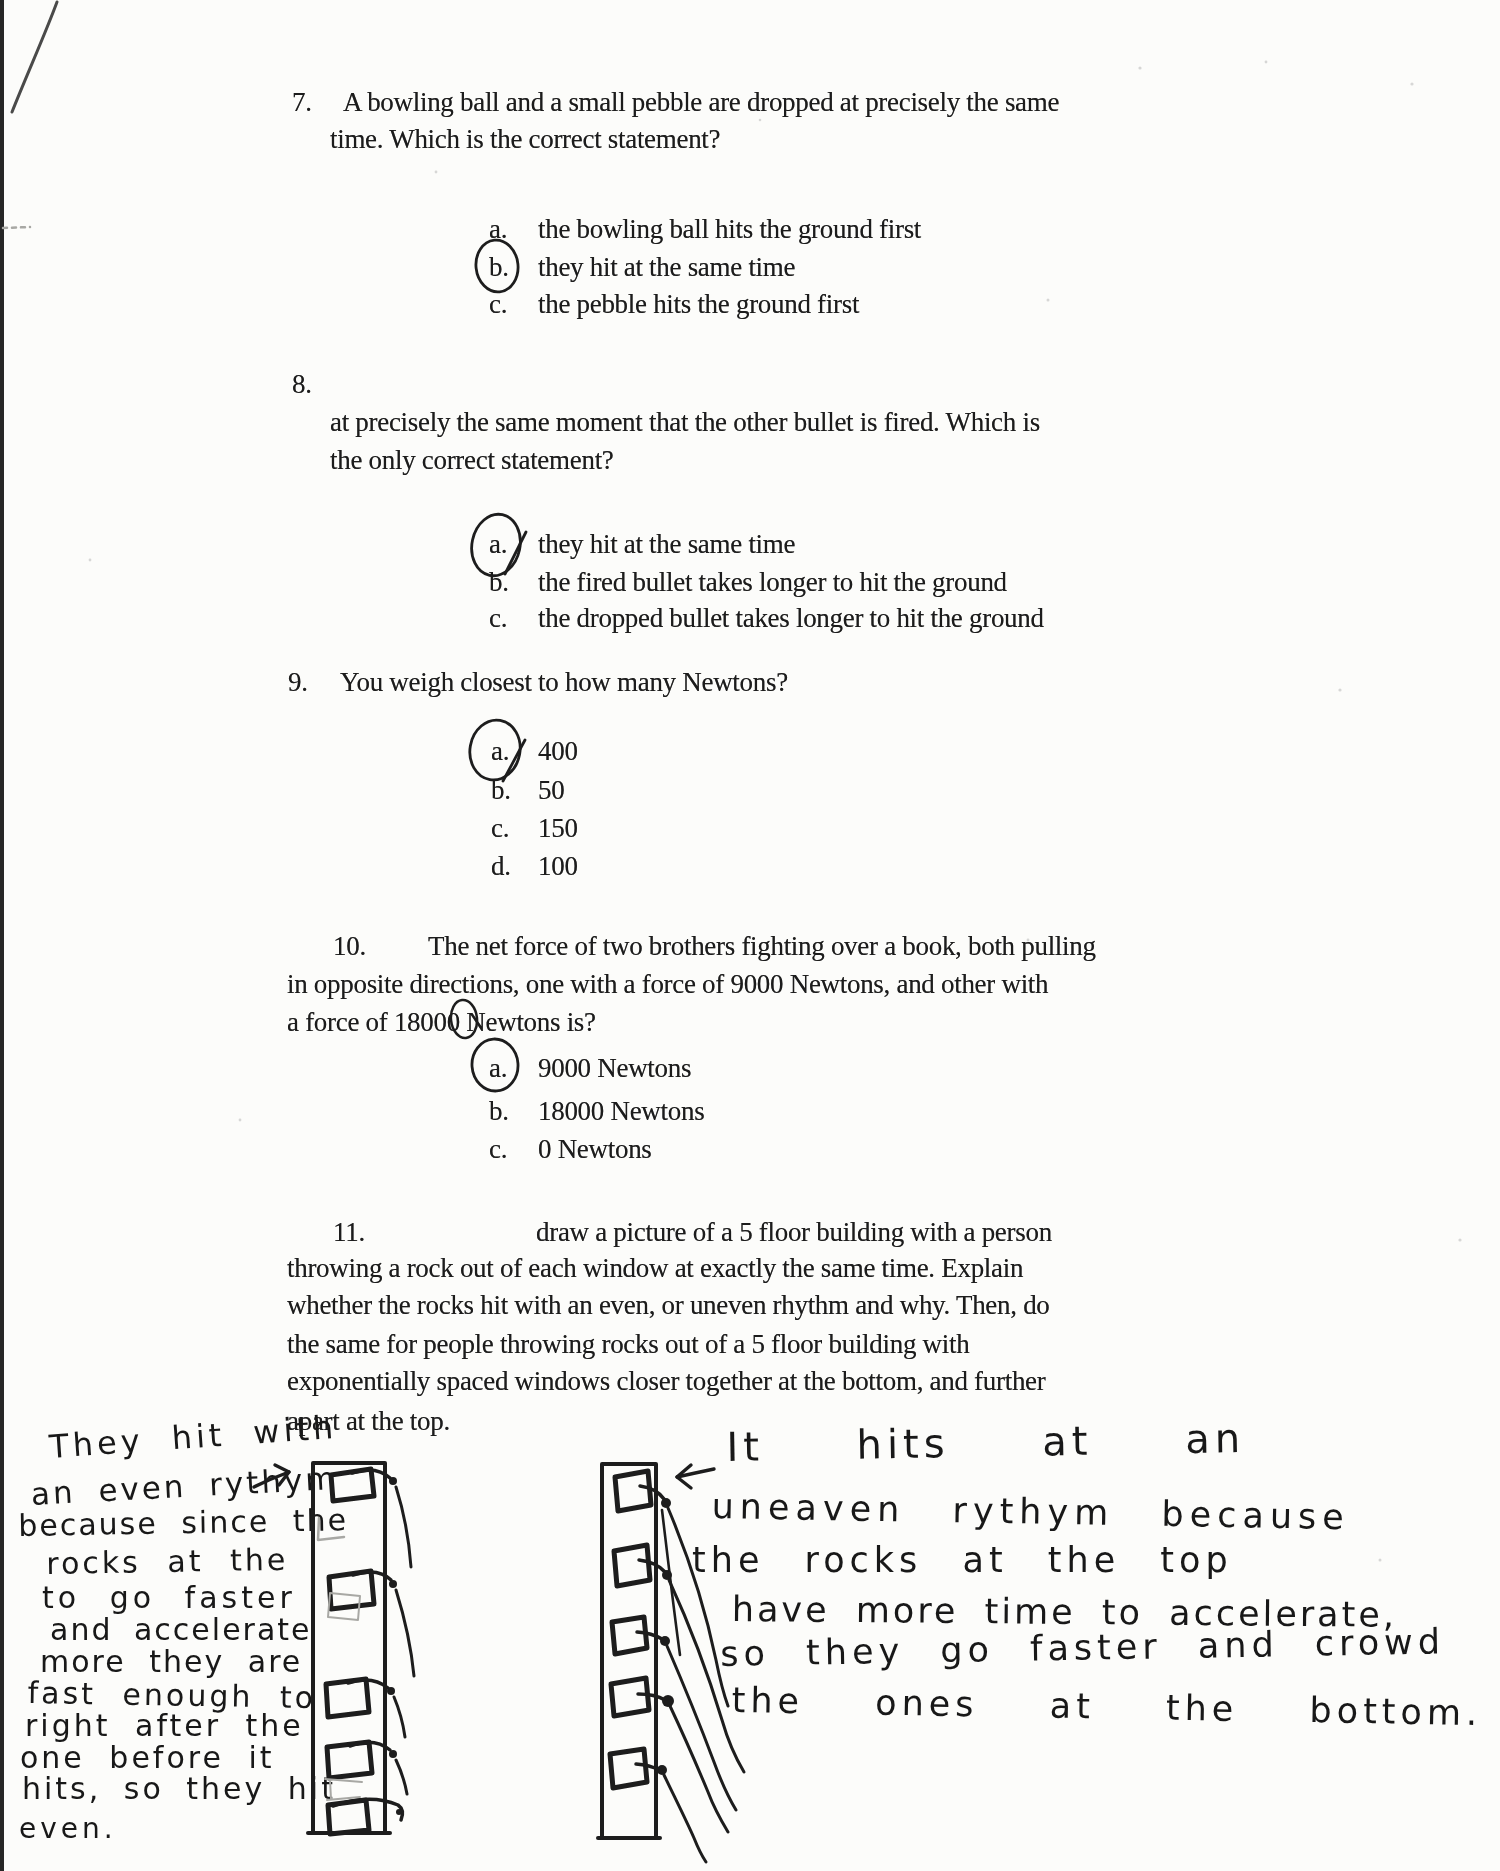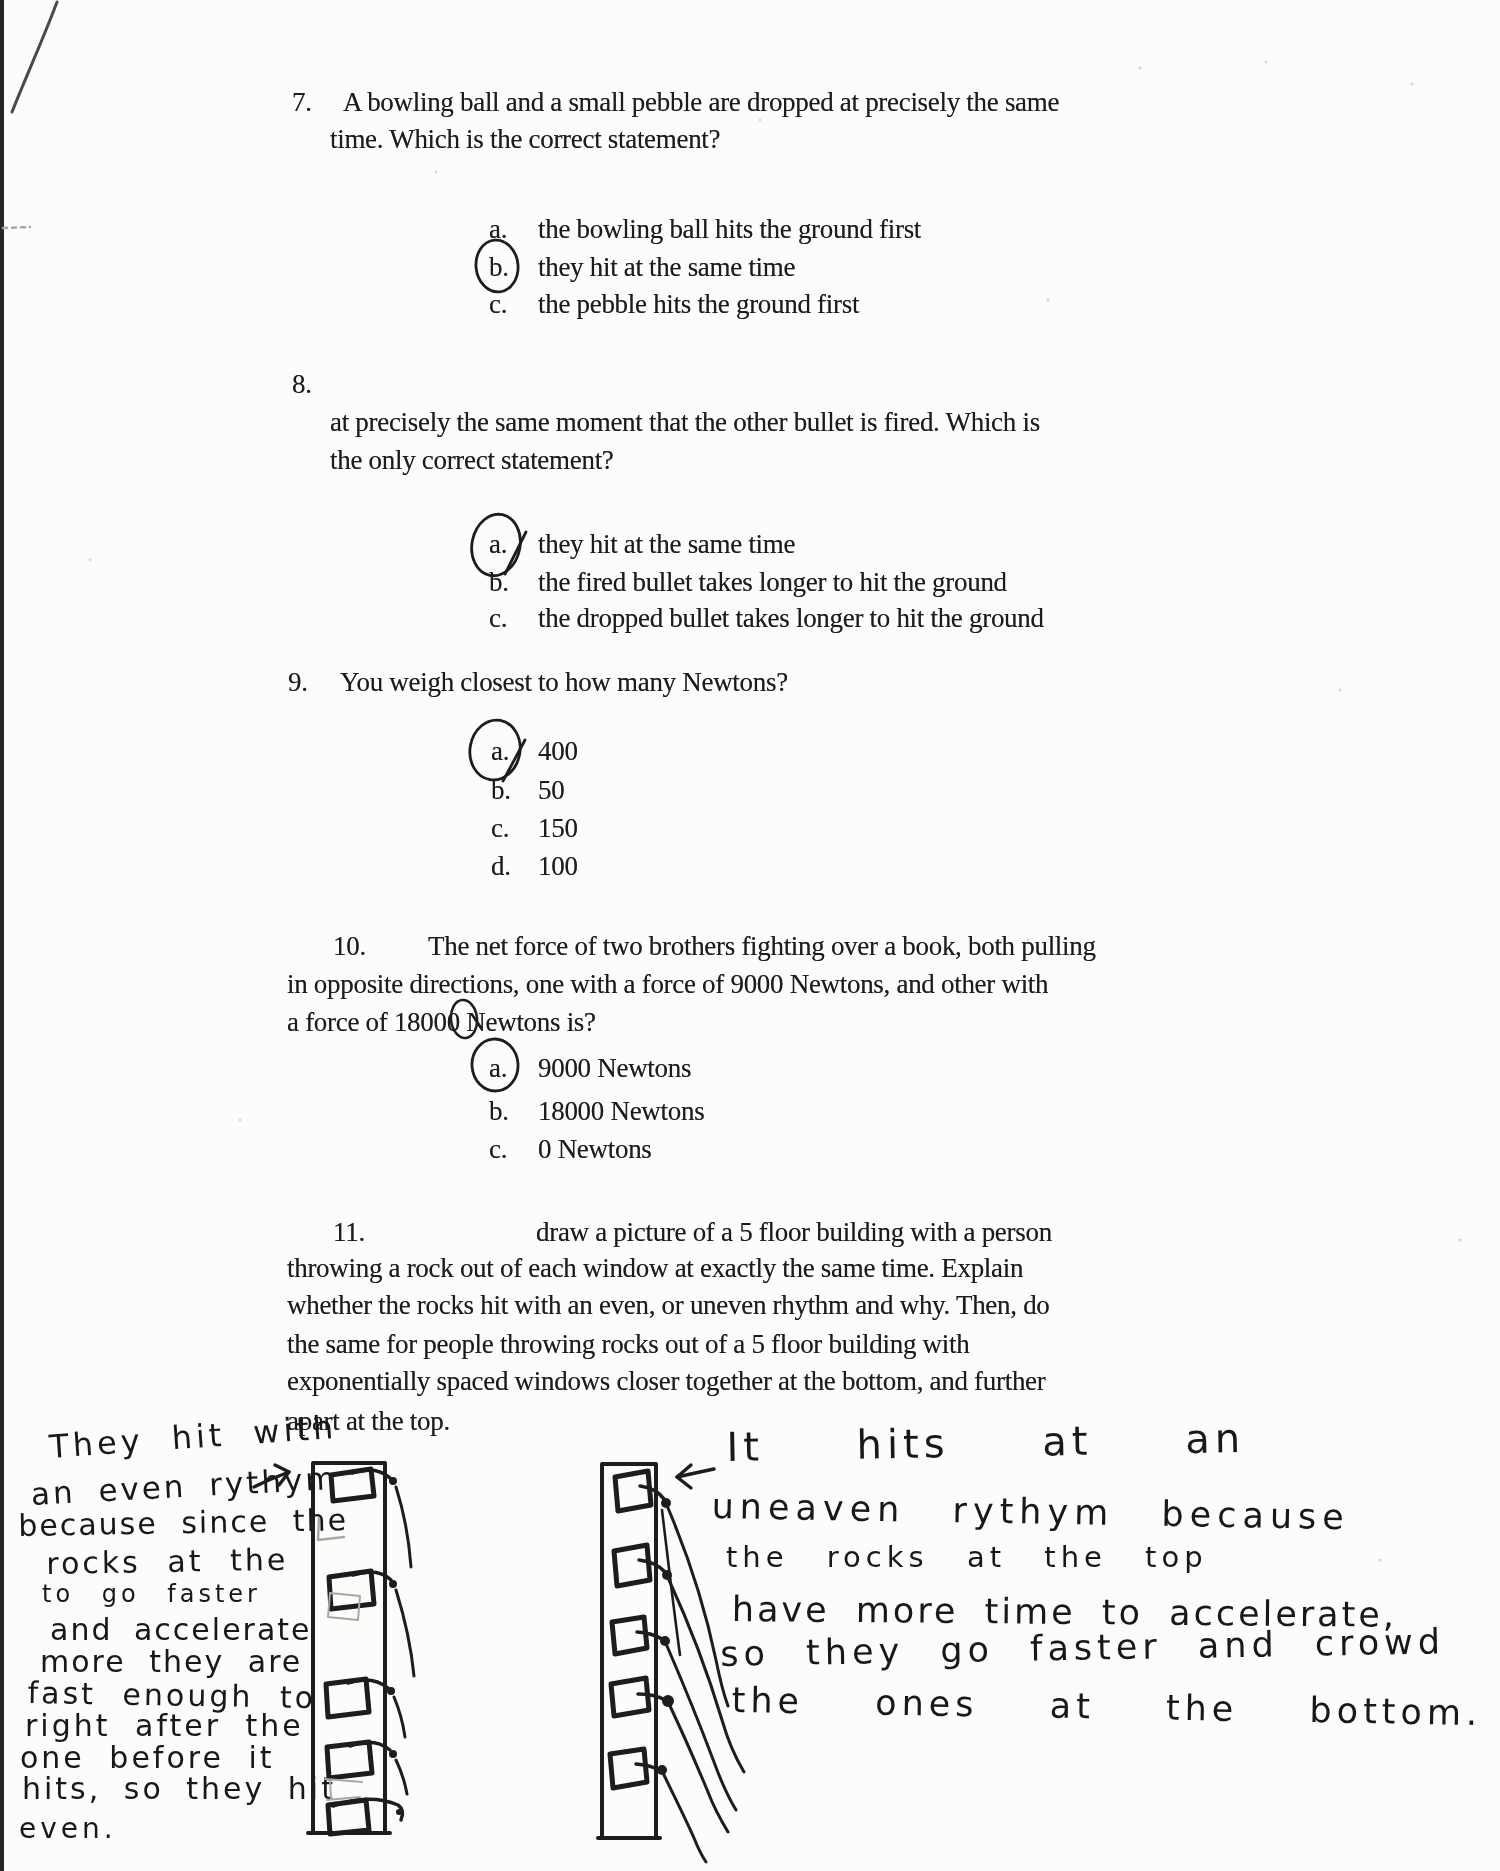--- a/index.html
+++ b/index.html
@@ -86,32 +86,32 @@
   <div class="tl" style="left:287px;top:1288px">whether the rocks hit with an even, or uneven rhythm and why. Then, do</div>
   <div class="tl" style="left:287px;top:1251px">throwing a rock out of each window at exactly the same time. Explain</div>
   <div class="tl" style="left:287px;top:1327px">the same for people throwing rocks out of a 5 floor building with</div>
   <div class="tl" style="left:287px;top:1364px">exponentially spaced windows closer together at the bottom, and further</div>
   <div class="tl" style="left:287px;top:1404px">apart at the top.</div>
 
   <div class="hw" style="left:48px;top:1428px;font-size:32px;letter-spacing:4px;word-spacing:14px;transform:rotate(-4deg)">They hit with</div>
   <div class="hw" style="left:30px;top:1476px;font-size:31px;letter-spacing:3px;word-spacing:10px;transform:rotate(-3deg)">an even rythym</div>
   <div class="hw" style="left:18px;top:1508px;font-size:30px;letter-spacing:2px;word-spacing:12px;transform:rotate(-1deg)">because since the</div>
   <div class="hw" style="left:46px;top:1546px;font-size:30px;letter-spacing:3px;word-spacing:14px;transform:rotate(-1deg)">rocks at the</div>
-  <div class="hw" style="left:42px;top:1580px;font-size:24px;letter-spacing:4px;word-spacing:16px">to go faster</div>
+  <div class="hw" style="left:42px;top:1580px;font-size:30px;letter-spacing:4px;word-spacing:16px">to go faster</div>
   <div class="hw" style="left:50px;top:1612px;font-size:30px;letter-spacing:2px;word-spacing:10px">and accelerate</div>
   <div class="hw" style="left:40px;top:1644px;font-size:30px;letter-spacing:2px;word-spacing:12px">more they are</div>
   <div class="hw" style="left:28px;top:1675px;font-size:30px;letter-spacing:3px;word-spacing:14px;transform:rotate(1deg)">fast enough to</div>
   <div class="hw" style="left:25px;top:1708px;font-size:30px;letter-spacing:3px;word-spacing:12px">right after the</div>
   <div class="hw" style="left:20px;top:1740px;font-size:30px;letter-spacing:3px;word-spacing:12px">one before it</div>
   <div class="hw" style="left:22px;top:1771px;font-size:30px;letter-spacing:3px;word-spacing:10px">hits, so they hit</div>
   <div class="hw" style="left:19px;top:1812px;font-size:28px;letter-spacing:4px">even.</div>
 
   <div class="hw" style="left:726px;top:1424px;font-size:40px;letter-spacing:5px;word-spacing:75px;transform:rotate(-1deg)">It hits at an</div>
   <div class="hw" style="left:712px;top:1486px;font-size:35px;letter-spacing:6px;word-spacing:30px;transform:rotate(1deg)">uneaven rythym because</div>
-  <div class="hw" style="left:726px;top:1540px;font-size:29px;letter-spacing:5px;word-spacing:24px">the rocks at the top</div>
+  <div class="hw" style="left:692px;top:1540px;font-size:35px;letter-spacing:5px;word-spacing:24px">the rocks at the top</div>
   <div class="hw" style="left:732px;top:1589px;font-size:35px;letter-spacing:3px;word-spacing:12px;transform:rotate(0.5deg)">have more time to accelerate,</div>
   <div class="hw" style="left:720px;top:1634px;font-size:35px;letter-spacing:5px;word-spacing:20px;transform:rotate(-1deg)">so they go faster and crowd</div>
   <div class="hw" style="left:732px;top:1680px;font-size:35px;letter-spacing:5px;word-spacing:55px;transform:rotate(1deg)">the ones at the bottom.</div>
 
   <svg class="overlay" width="1500" height="1871" viewBox="0 0 1500 1871">
 
     <g>
       <path class="ink" d="M57,2 C46,32 28,72 12,112" stroke-width="3" opacity="0.8"></path>
     </g>
 

